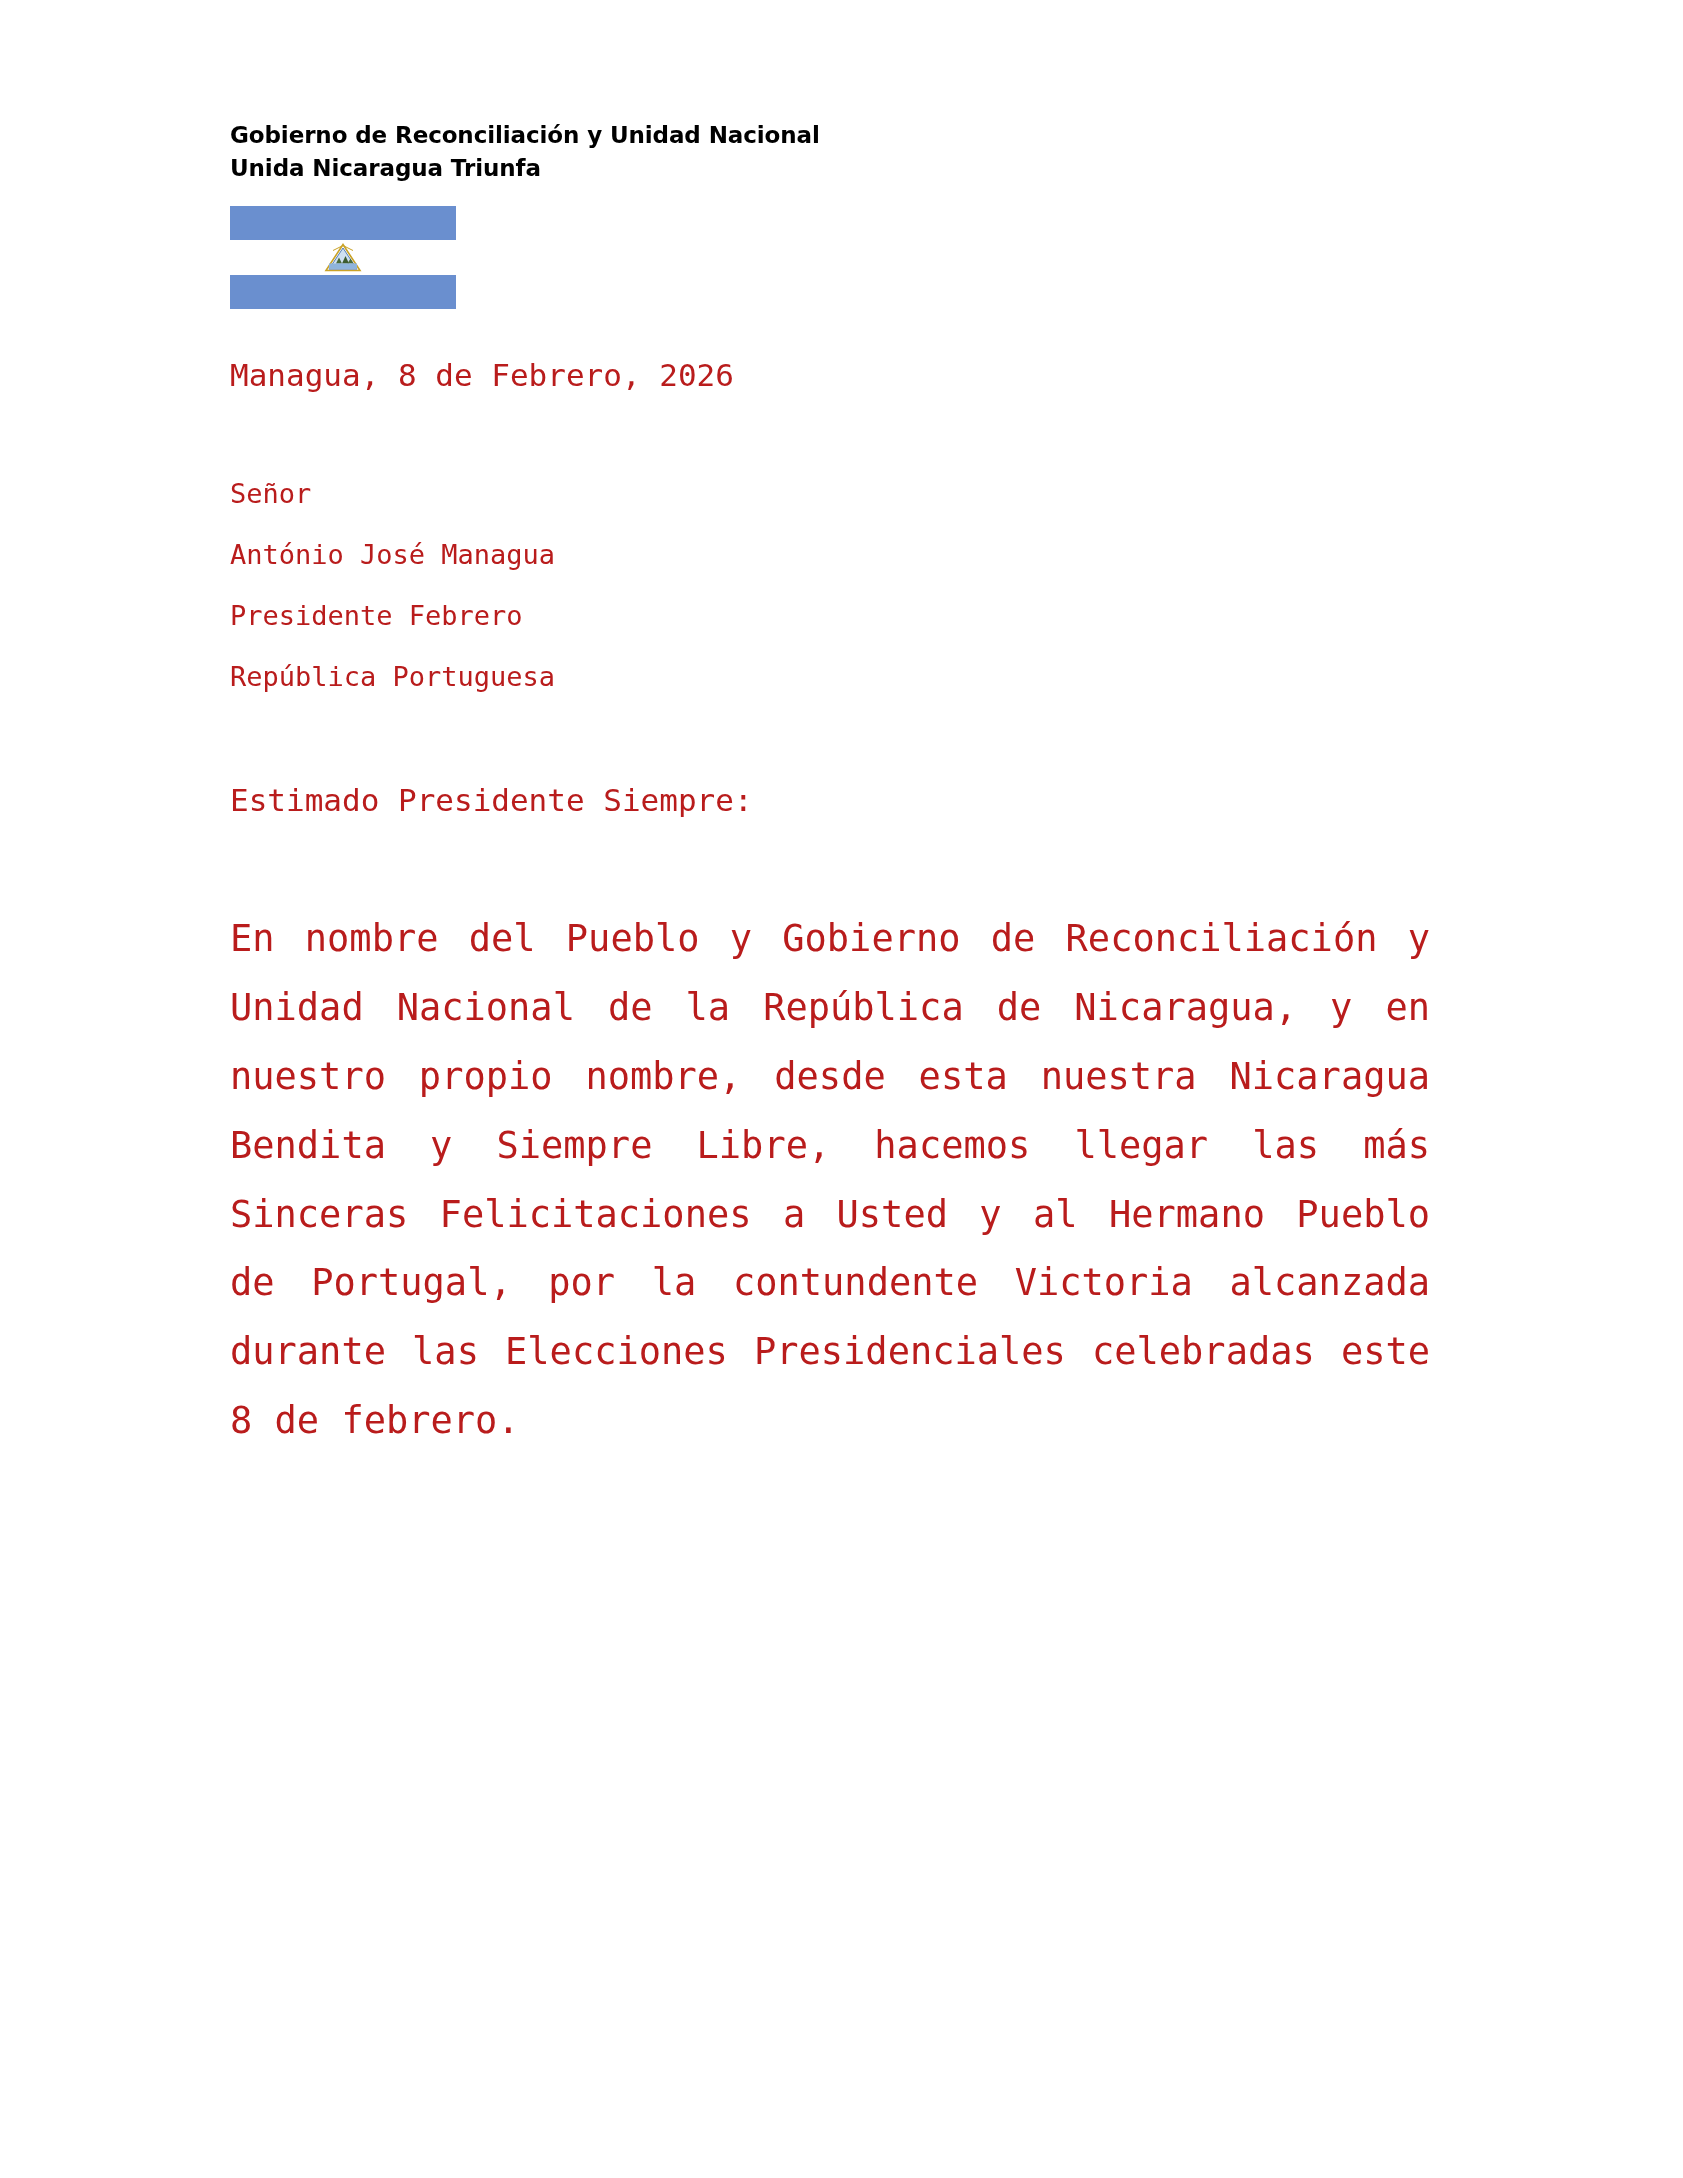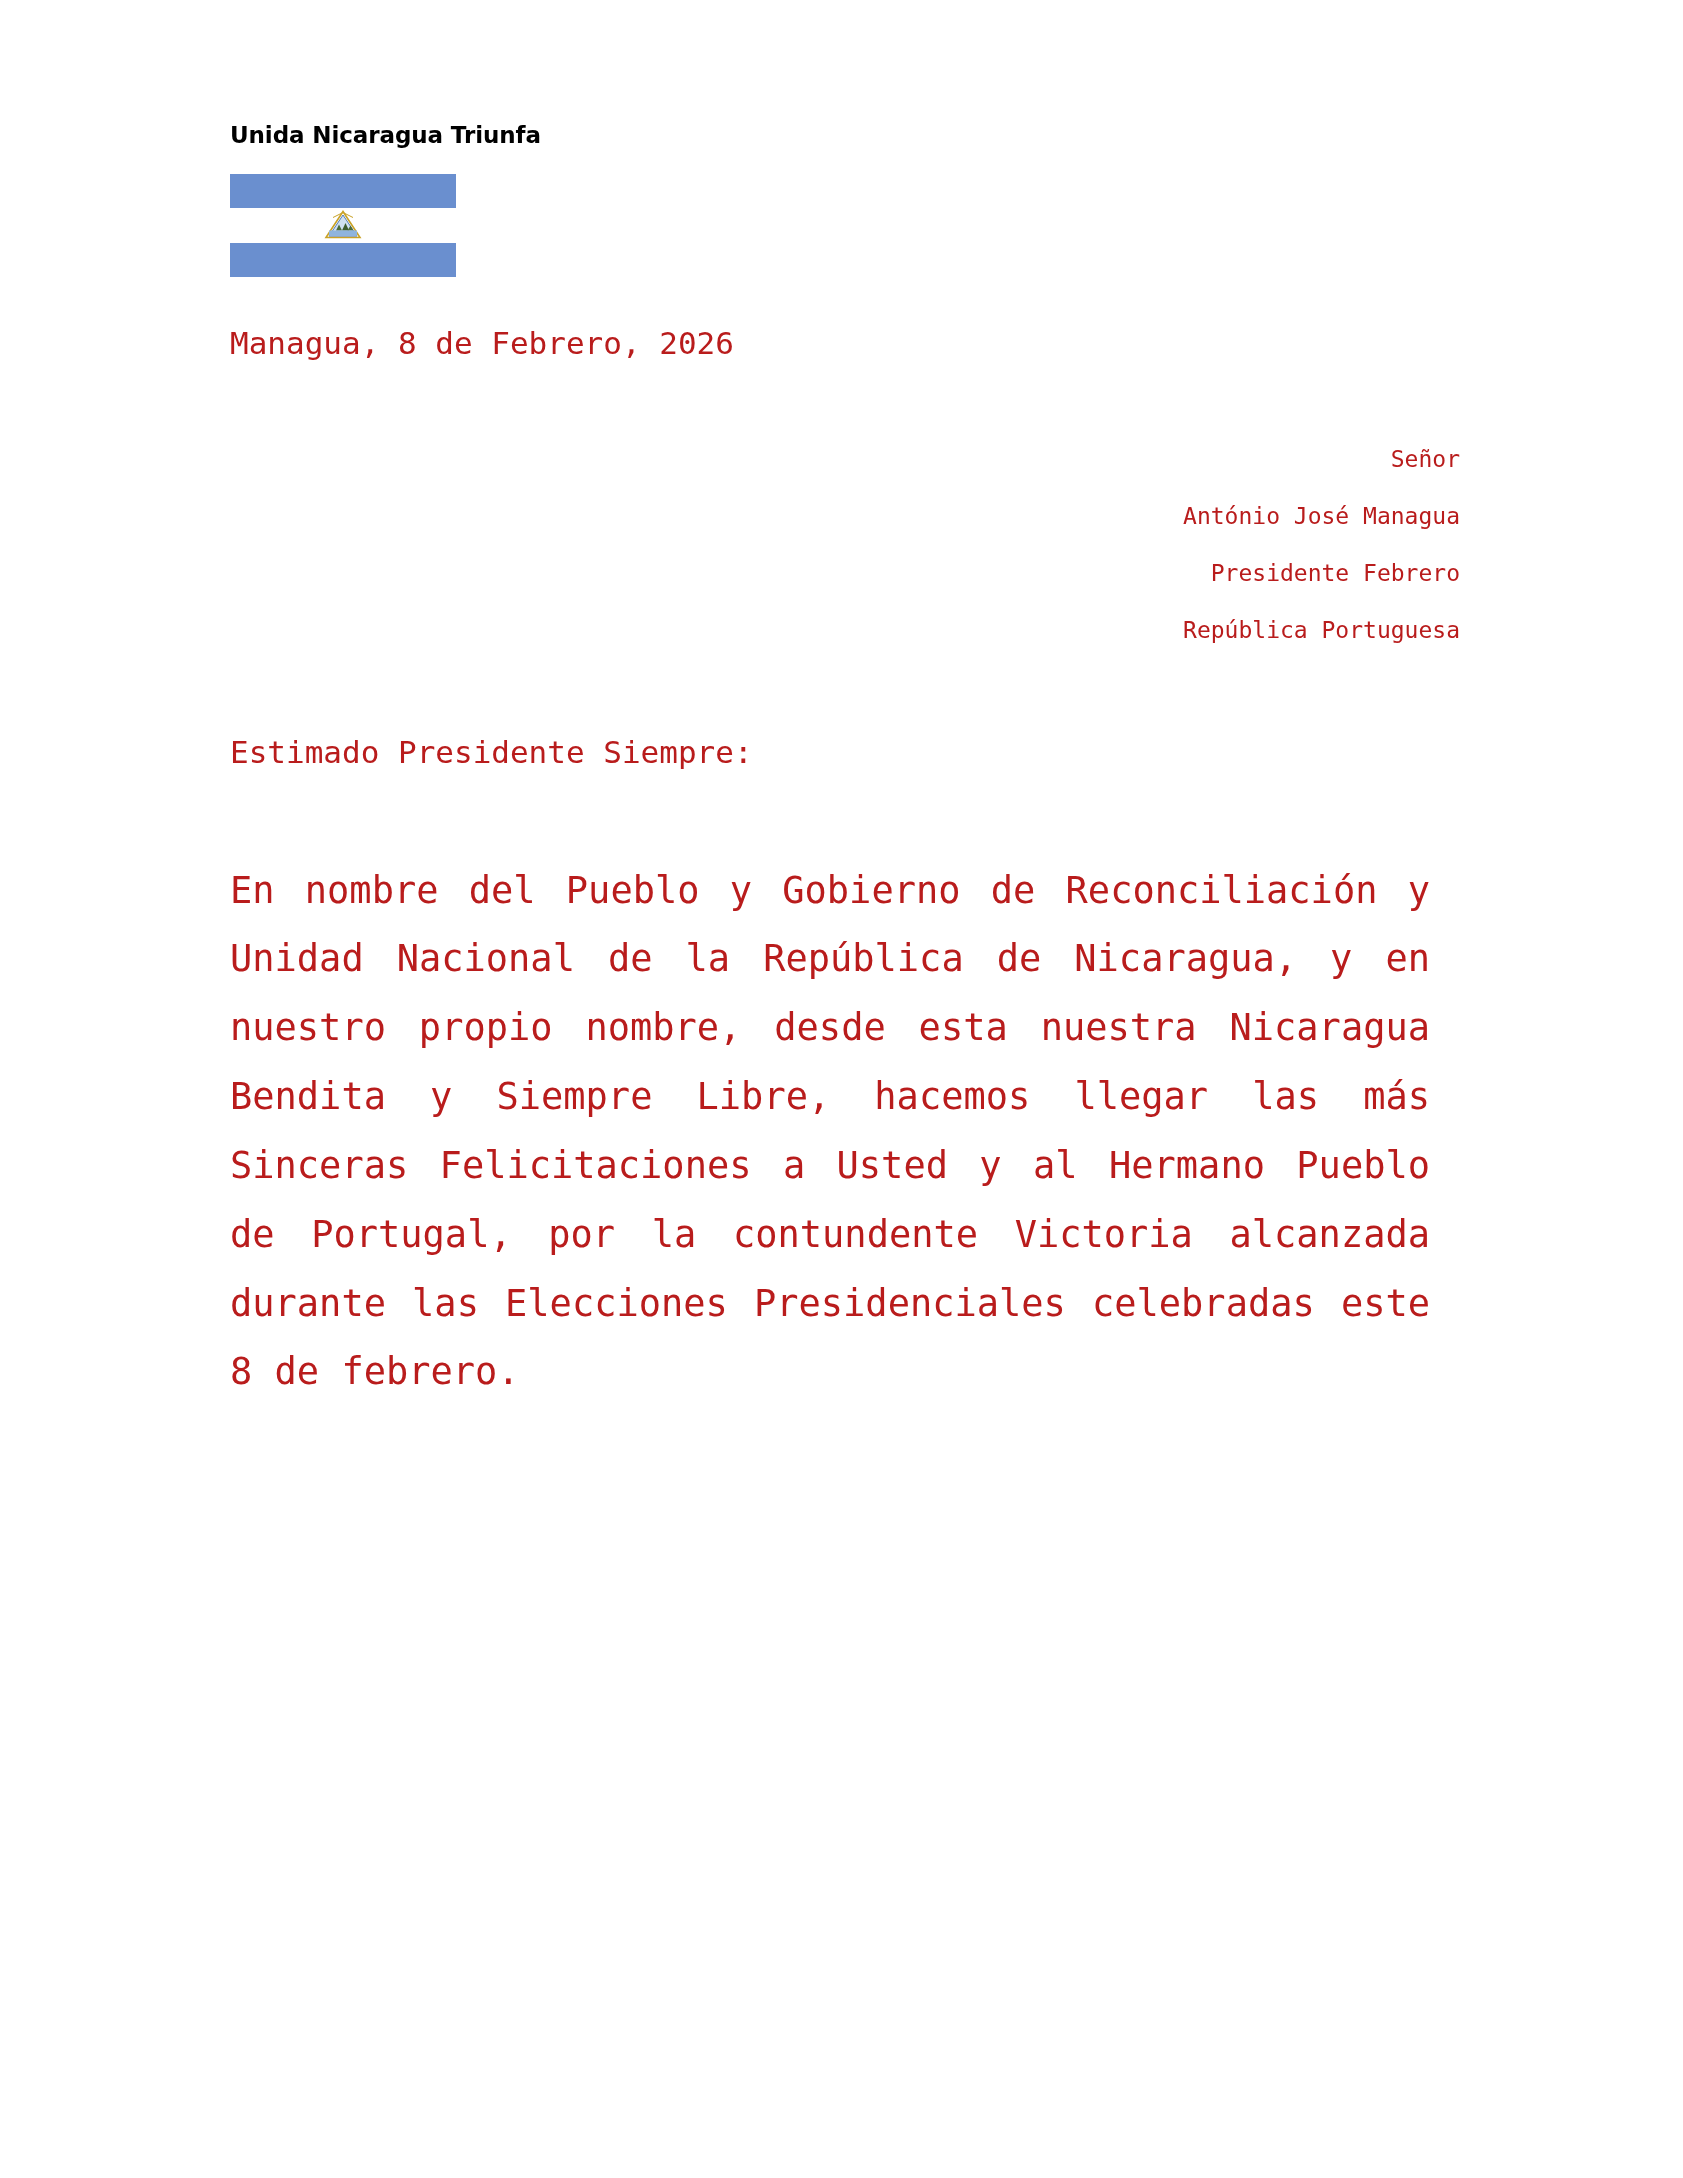--- a/index.html
+++ b/index.html
@@ -71,22 +71,21 @@
   }
   .date-line {
     margin: 0 0 0 0;
     font-size: 31px;
     letter-spacing: 0px;
   }
   .gap-lg { height: 89px; }
   .gap-md { height: 61px; }
   .addr-line {
     margin-bottom: 34px;
-    font-size: 23px;
-    text-align: right;
+    font-size: 27px;
   }
   .salutation {
     font-size: 31px;
     margin-bottom: 0;
   }
   .para {
     font-family: "DejaVu Sans Mono", monospace;
     font-size: 37px;
     line-height: 1.86;
     text-align: justify;
@@ -94,20 +93,21 @@
     margin: 0;
     width: 1200px;
   }
 </style>
 </head>
 <body>
 
 <div class="page">
 
   <div class="letterhead">
+    <div>Gobierno de Reconciliación y Unidad Nacional</div>
     <div>Unida Nicaragua Triunfa</div>
   </div>
 
   <div class="flag">
     <div class="band top"></div>
     <div class="band bottom"></div>
     <svg class="emblem" viewBox="0 0 40 33">
       <polygon points="20,3 37,29 3,29" fill="none" stroke="#c9a227" stroke-width="1.6"></polygon>
       <polygon points="20,6.5 34,27.6 6,27.6" fill="#cfe0f2" stroke="#2f5fa8" stroke-width="0.8"></polygon>
       <polygon points="13,22 16,16 19,22" fill="#4a6b3a"></polygon>

